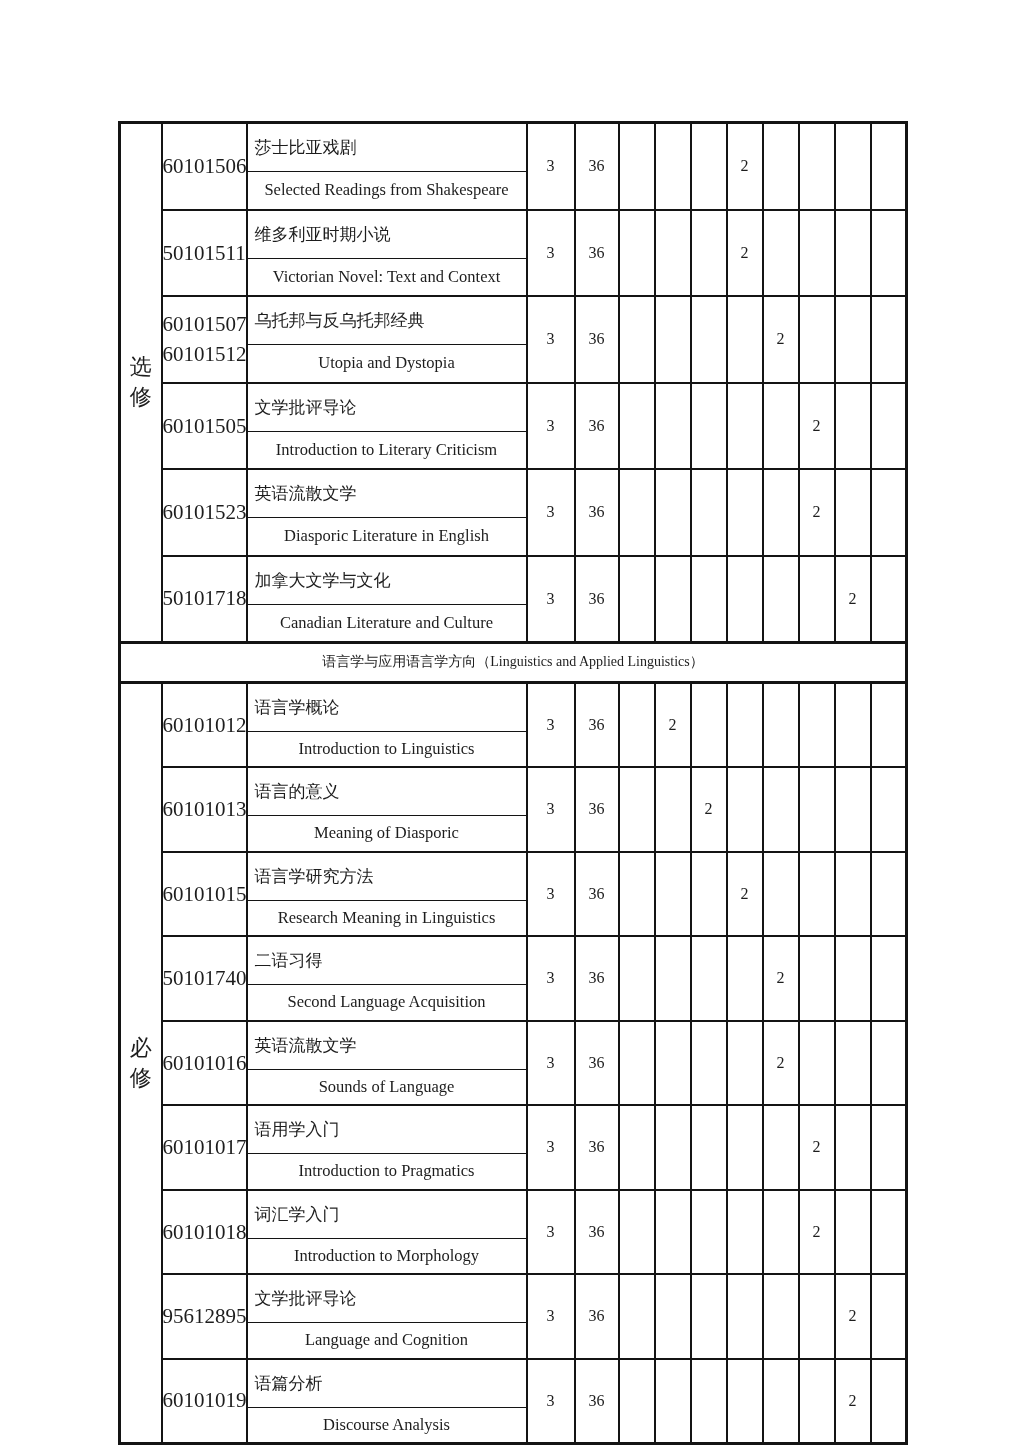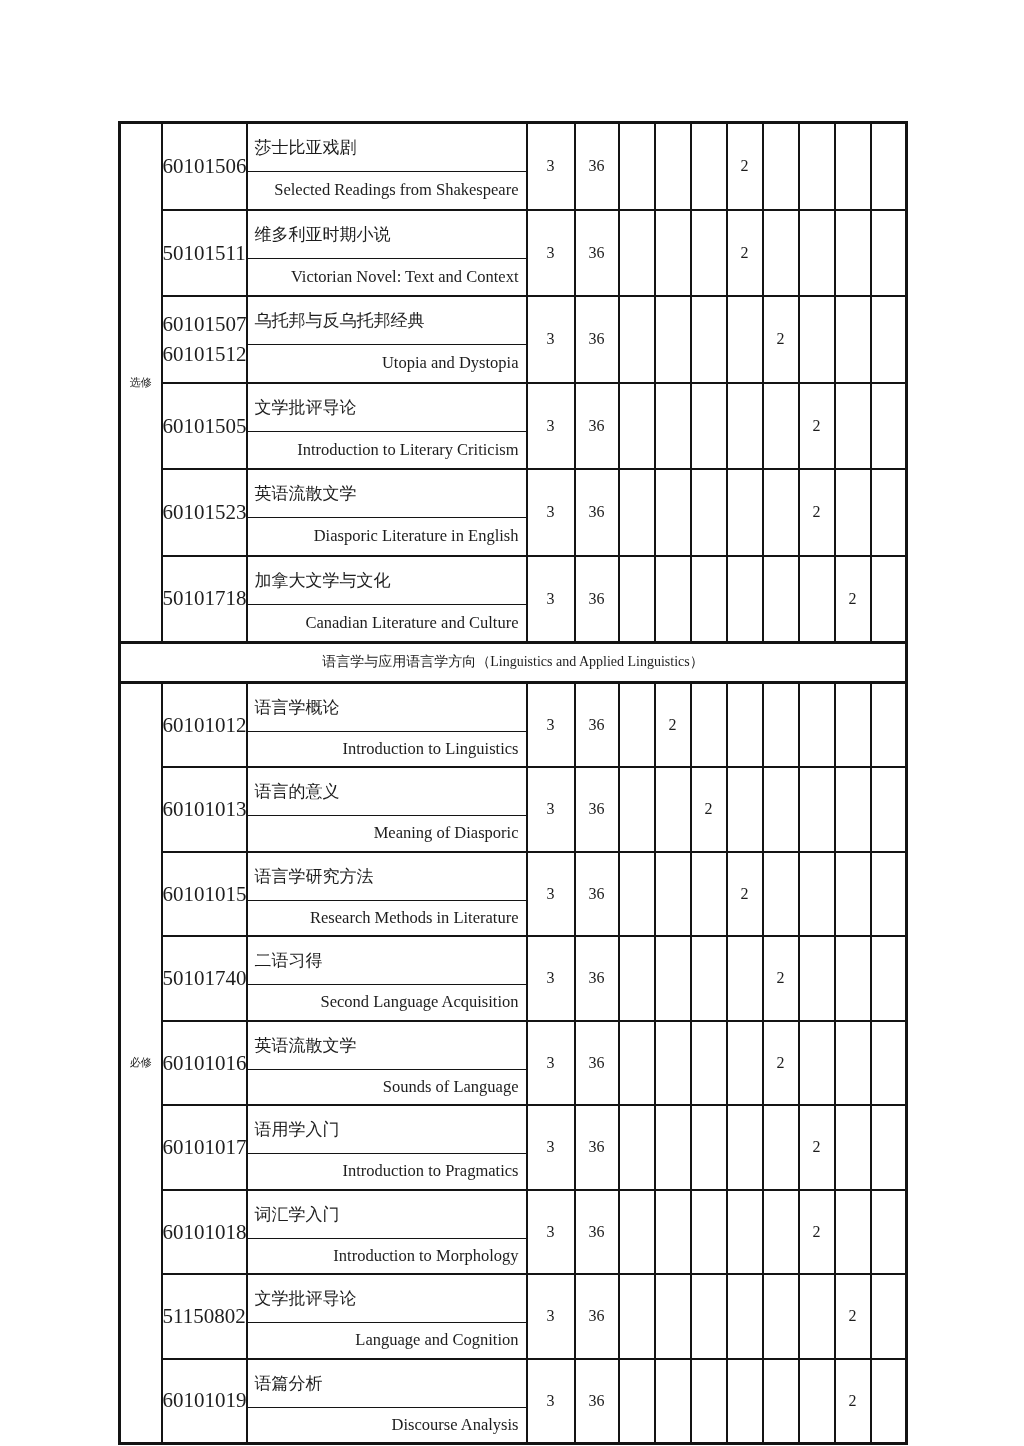--- a/index.html
+++ b/index.html
@@ -17,24 +17,24 @@
   td {
     border:2px solid #141414; padding:0;
     text-align:center; vertical-align:middle;
     overflow:hidden;
   }
   tr.ru-zh { height:42px; }
   tr.ru-en { height:38px; }
   tr.rh    { height:40px; }
   tr.rl-zh { height:39px; }
   tr.rl-en { height:36px; }
-  td.cat  { font-size:11px; }
+  td.cat  { font-size:22px; }
   td.code { font-size:21px; white-space:pre-line; line-height:1.45; }
   td.zh   { text-align:left; padding:12px 7px; font-size:17px; border-bottom:1.5px solid #141414; }
-  td.en   { text-align:right; padding:0 7px; font-size:16.5px; border-top:1.5px solid #141414; }
+  td.en   { text-align:center; padding:0 7px; font-size:16.5px; border-top:1.5px solid #141414; }
   td.num  { font-size:16px; }
   td.sem  { font-size:16px; }
   td.head { font-size:14px; border-top:3px solid #141414; border-bottom:3px solid #141414; }
 </style>
 </head>
 <body>
 
 <div class="page">
 <table class="curriculum">
   <colgroup>
@@ -213,21 +213,21 @@
     <td class="sem" rowspan="2"></td>
     <td class="sem" rowspan="2"></td>
     <td class="sem" rowspan="2"></td>
     <td class="sem" rowspan="2">2</td>
     <td class="sem" rowspan="2"></td>
     <td class="sem" rowspan="2"></td>
     <td class="sem" rowspan="2"></td>
     <td class="sem" rowspan="2"></td>
   </tr>
   <tr class="rl-en">
-          <td class="en">Research Methods in Literature</td>
+          <td class="en">Research Meaning in Linguistics</td>
         </tr>
 
   <tr class="rl-zh">
     <td class="code" rowspan="2">50101740</td>
     <td class="zh">二语习得</td>
     <td class="num" rowspan="2">3</td>
     <td class="num" rowspan="2">36</td>
     <td class="sem" rowspan="2"></td>
     <td class="sem" rowspan="2"></td>
     <td class="sem" rowspan="2"></td>
@@ -289,21 +289,21 @@
     <td class="sem" rowspan="2"></td>
     <td class="sem" rowspan="2">2</td>
     <td class="sem" rowspan="2"></td>
     <td class="sem" rowspan="2"></td>
   </tr>
   <tr class="rl-en">
           <td class="en">Introduction to Morphology</td>
         </tr>
 
   <tr class="rl-zh">
-    <td class="code" rowspan="2">51150802</td>
+    <td class="code" rowspan="2">95612895</td>
     <td class="zh">文学批评导论</td>
     <td class="num" rowspan="2">3</td>
     <td class="num" rowspan="2">36</td>
     <td class="sem" rowspan="2"></td>
     <td class="sem" rowspan="2"></td>
     <td class="sem" rowspan="2"></td>
     <td class="sem" rowspan="2"></td>
     <td class="sem" rowspan="2"></td>
     <td class="sem" rowspan="2"></td>
     <td class="sem" rowspan="2">2</td>

